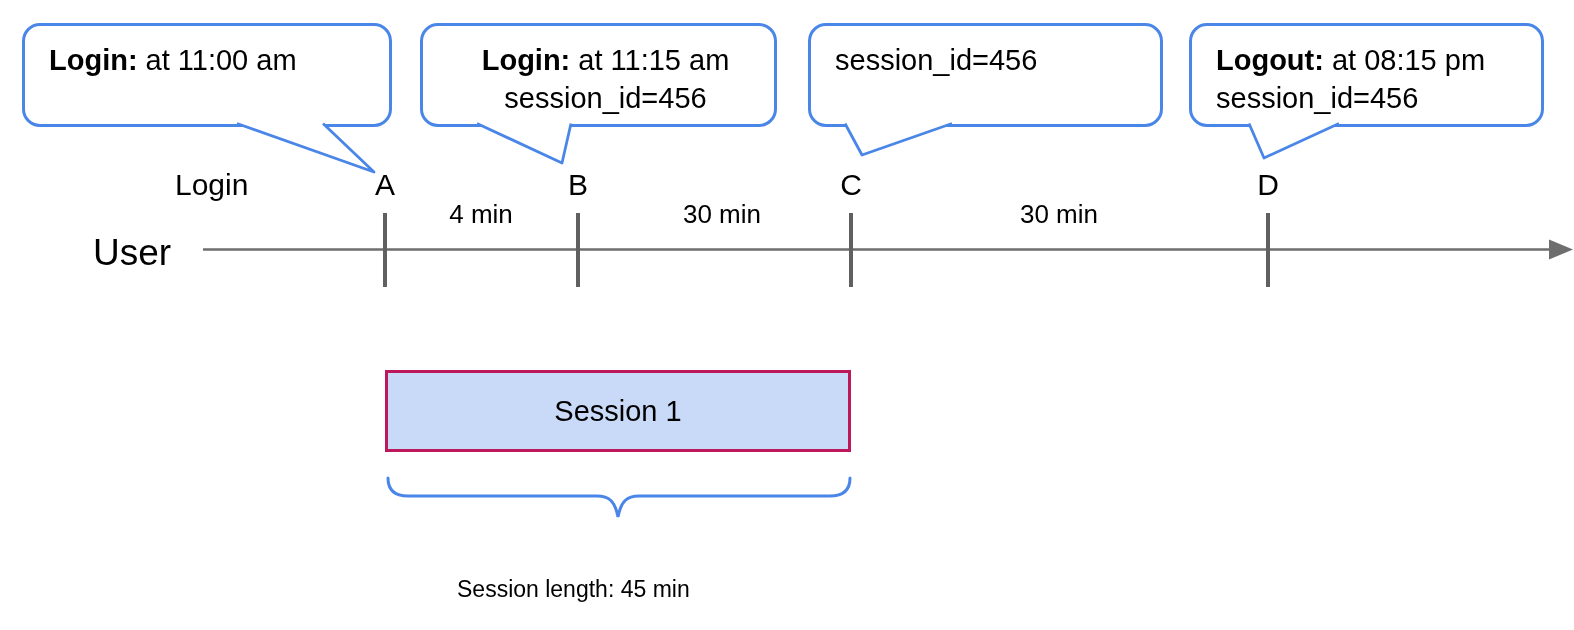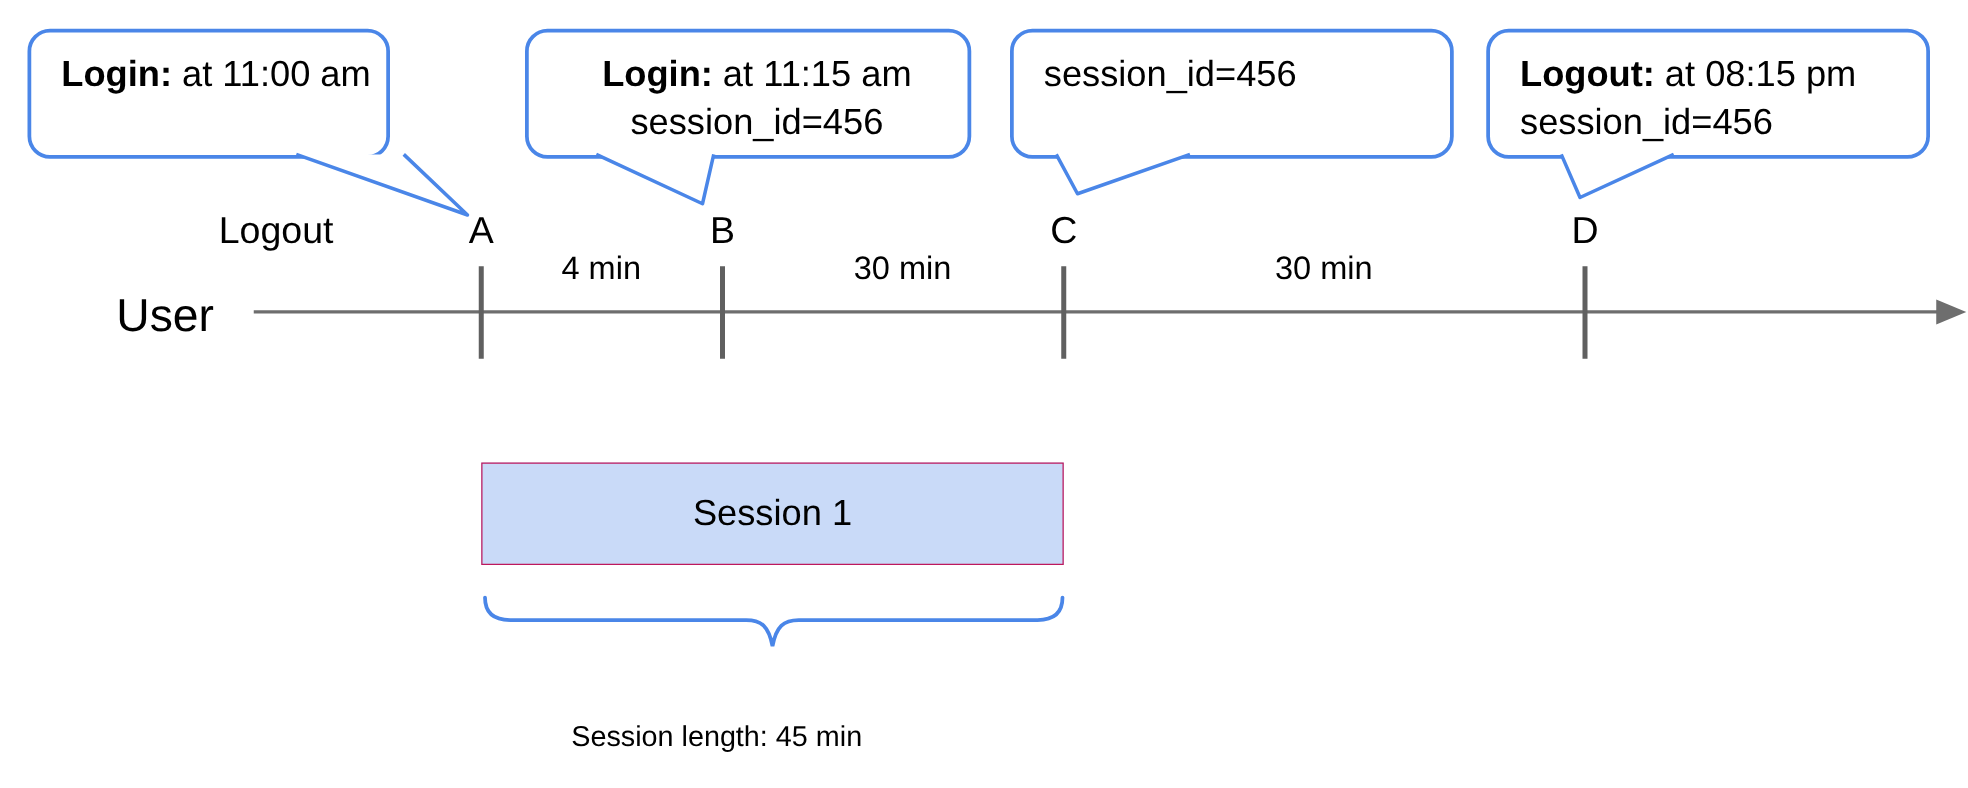--- a/index.html
+++ b/index.html
@@ -21,21 +21,21 @@
     border-radius:18px;
     background:#ffffff;
     padding:15px 10px 0 24px;
     font-size:29px;
     line-height:38px;
     white-space:nowrap;
     z-index:1;
   }
   .bubble .b{font-weight:bold;}
   .bubble .rest{margin-left:8px;}
-  .bubble-1{left:22px;width:290px;}
+  .bubble-1{left:22px;width:370px;}
   .bubble-2{left:420px;width:357px;text-align:center;}
   .bubble-3{left:808px;width:355px;}
   .bubble-4{left:1189px;width:355px;}
   
   .overlay{
     position:absolute;left:0;top:0;width:1574px;height:630px;
     z-index:2;pointer-events:none;
   }
   
   .lbl{position:absolute;white-space:nowrap;z-index:3;}
@@ -48,21 +48,21 @@
   .tick-d{left:1268px;}
   .interval{font-size:26px;top:199px;width:140px;text-align:center;transform:translateX(-70px);}
   .interval-1{left:481px;}
   .interval-2{left:722px;}
   .interval-3{left:1059px;}
   
   .session-box{
     position:absolute;left:385px;top:370px;width:466px;height:82px;
     box-sizing:border-box;
     background:#c9daf8;
-    border:1px solid #be185d;
+    border:3px solid #be185d;
     display:flex;align-items:center;justify-content:center;
     font-size:29px;
     z-index:1;
   }
   .session-length{
     position:absolute;left:457px;top:576px;
     font-size:23px;white-space:nowrap;z-index:1;
   }
 </style>
 </head>
@@ -99,21 +99,21 @@
     <polygon points="1549,239.5 1573,249.5 1549,259.5" fill="#6e6e6e"></polygon>
 
     <rect x="383" y="213" width="4" height="74" fill="#606060"></rect>
     <rect x="576" y="213" width="4" height="74" fill="#606060"></rect>
     <rect x="849" y="213" width="4" height="74" fill="#606060"></rect>
     <rect x="1266" y="213" width="4" height="74" fill="#606060"></rect>
 
     <path d="M 388 478 C 388 491, 396 496, 408 496 L 597 496 C 609 496, 615 501, 618 517 C 621 501, 627 496, 639 496 L 830 496 C 842 496, 850 491, 850 478" fill="none" stroke="#4a86e8" stroke-width="3" stroke-linecap="round"></path>
   </svg>
 
-  <div class="lbl events-label">Logout</div>
+  <div class="lbl events-label">Login</div>
   <div class="lbl user-label">User</div>
 
   <div class="lbl tick-letter tick-a">A</div>
   <div class="lbl tick-letter tick-b">B</div>
   <div class="lbl tick-letter tick-c">C</div>
   <div class="lbl tick-letter tick-d">D</div>
 
   <div class="lbl interval interval-1">4 min</div>
   <div class="lbl interval interval-2">30 min</div>
   <div class="lbl interval interval-3">30 min</div>

